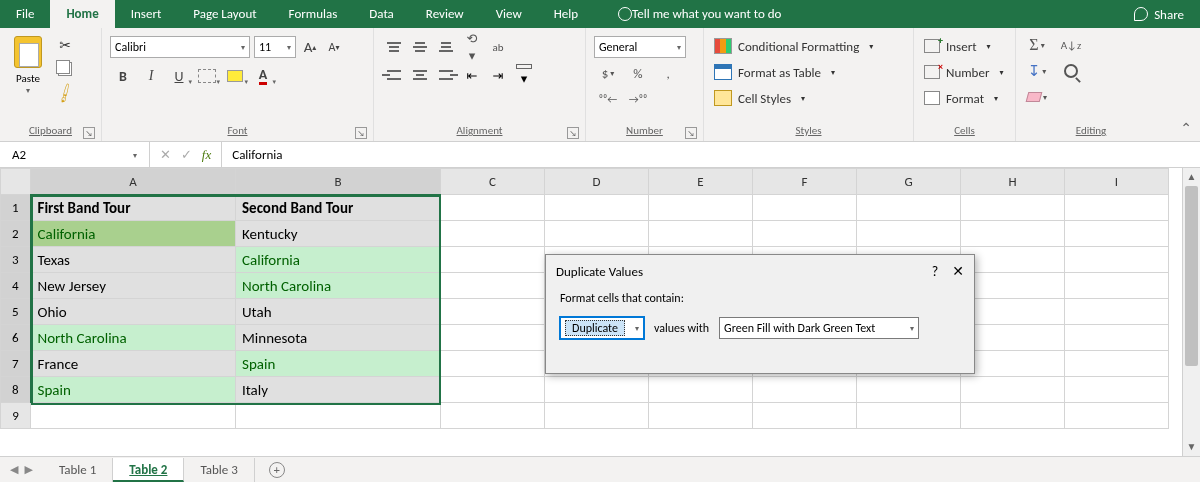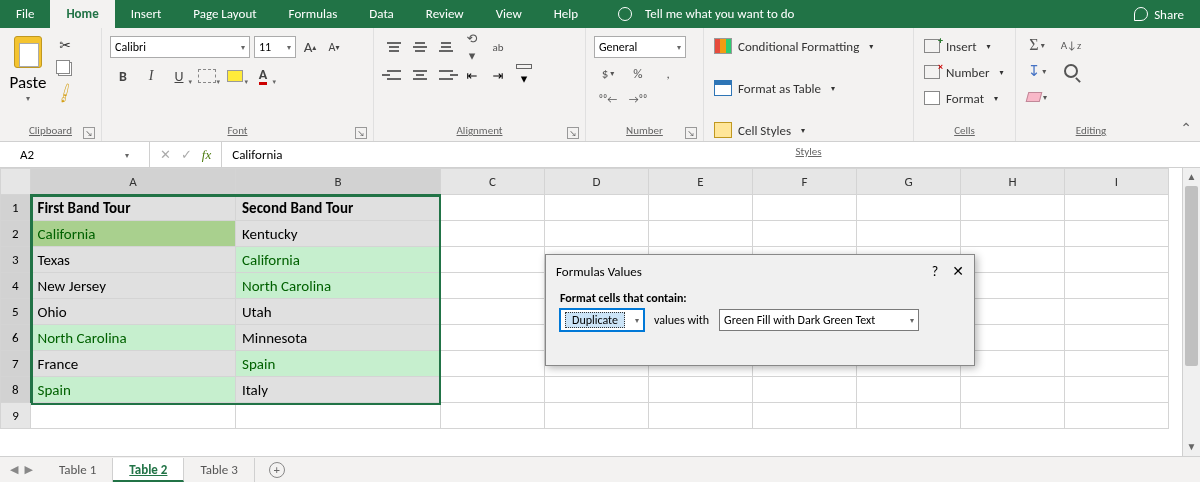--- a/index.html
+++ b/index.html
@@ -2,38 +2,38 @@
 <html><head>
 <meta charset="utf-8">
 <style>
 * { box-sizing: border-box; margin: 0; padding: 0; font-family: "Segoe UI", Calibri, Arial, sans-serif; }
 body { background: #fff; width: 1200px; height: 503px; overflow: hidden; position: relative; font-size: 13px; }
 
 
 .topbar { background: #217346; height: 28px; display: flex; align-items: center; color: #fff; }
 .topbar .tab { padding: 0 16px; height: 28px; line-height: 28px; cursor: pointer; font-size: 13px; }
 .topbar .tab.active { background: #f3f2f1; color: #217346; font-weight: 600; }
-.topbar .tell { display: flex; align-items: center; gap: 13px; margin-left: 8px; }
+.topbar .tell { display: flex; align-items: center; gap: 0; margin-left: 8px; }
 .topbar .bulb { width: 14px; height: 14px; border: 1.5px solid #fff; border-radius: 50%; position: relative; }
 .topbar .spacer { flex: 1; }
 .topbar .share { display: flex; align-items: center; gap: 6px; padding: 0 16px; }
 .topbar .share-icon { width: 14px; height: 14px; border: 1.5px solid #fff; border-radius: 50% 50% 50% 0; }
 
 
 .ribbon { background: #f3f2f1; height: 114px; border-bottom: 1px solid #d0d0d0; display: flex; position: relative; }
 .group { border-right: 1px solid #e0e0e0; padding: 4px 6px 2px 6px; display: flex; flex-direction: column; position: relative; }
 .group-body { flex: 1; display: flex; align-items: flex-start; gap: 4px; }
 .group-label { text-align: center; font-size: 11px; color: #666; height: 16px; line-height: 16px; position: relative; text-decoration: underline; }
 .group-label .dlg-launcher { position: absolute; right: 0; bottom: 0; width: 12px; height: 12px; border: 1px solid #999; font-size: 8px; line-height: 10px; color: #666; }
 
 
 .paste-big { display: flex; flex-direction: column; align-items: center; width: 44px; padding-top: 4px; }
 .paste-icon { width: 28px; height: 32px; background: #f4c430; border: 1px solid #c09820; border-radius: 3px; position: relative; }
 .paste-icon::before { content: ""; position: absolute; top: 6px; left: 4px; width: 18px; height: 22px; background: #fff; border: 1px solid #aaa; }
-.paste-big .lbl { font-size: 17px; margin-top: 4px; }
+.paste-big .lbl { font-size: 11px; margin-top: 4px; }
 .paste-big .drop { font-size: 8px; color: #666; }
 .clip-small { display: flex; flex-direction: column; gap: 6px; padding: 4px 2px; }
 .small-icon { width: 18px; height: 18px; display: flex; align-items: center; justify-content: center; font-size: 14px; color: #555; }
 .scissors { color: #333; }
 .copy-icon { width: 14px; height: 14px; border: 1px solid #888; position: relative; background: #fff; }
 .copy-icon::before { content: ""; position: absolute; top: -3px; left: -3px; width: 12px; height: 12px; border: 1px solid #888; background: #fff; }
 .brush { transform: rotate(-30deg); color: #d4a017; }
 
 
 .font-rows { display: flex; flex-direction: column; gap: 6px; padding: 4px 2px; }
@@ -63,21 +63,21 @@
 .merge-icon { width: 16px; height: 12px; border: 1px solid #666; position: relative; }
 
 
 .num-rows { display: flex; flex-direction: column; gap: 4px; padding: 4px 2px; }
 .num-format { width: 92px; height: 22px; border: 1px solid #ababab; background: #fff; font-size: 12px; padding: 0 4px; display: flex; align-items: center; justify-content: space-between; }
 .num-row { display: flex; gap: 2px; }
 .num-btn { width: 28px; height: 22px; display: flex; align-items: center; justify-content: center; font-size: 13px; color: #555; }
 .decimal-btn { font-size: 11px; }
 
 
-.styles-col { display: flex; flex-direction: column; gap: 18px; padding: 2px 4px; }
+.styles-col { display: flex; flex-direction: column; gap: 2px; padding: 2px 4px; }
 .style-item { display: flex; align-items: center; gap: 6px; height: 24px; font-size: 13px; color: #333; }
 .style-icon { width: 18px; height: 16px; }
 .cf-icon { background: linear-gradient(to right, #e74c3c 33%, #f39c12 33% 66%, #2ecc71 66%); border: 1px solid #999; }
 .table-icon { background: #fff; border: 1px solid #2e75b6; position: relative; }
 .table-icon::before { content: ""; position: absolute; top: 0; left: 0; right: 0; height: 4px; background: #2e75b6; }
 .cell-icon { background: #ffe699; border: 1px solid #c09820; }
 
 
 .cells-col { display: flex; flex-direction: column; gap: 2px; padding: 2px 4px; }
 .cell-item { display: flex; align-items: center; gap: 6px; height: 24px; font-size: 13px; color: #333; }
@@ -94,21 +94,21 @@
 .sigma { font-family: "Times New Roman", serif; font-size: 16px; }
 .sort-icon { position: relative; font-size: 11px; }
 .find-icon { width: 14px; height: 14px; border: 2px solid #555; border-radius: 50%; position: relative; }
 .find-icon::after { content: ""; position: absolute; bottom: -5px; right: -5px; width: 6px; height: 2px; background: #555; transform: rotate(45deg); }
 .eraser { width: 14px; height: 10px; background: #f8b8c8; border: 1px solid #c08898; transform: skewX(-15deg); }
 
 .collapse-ribbon { position: absolute; right: 8px; bottom: 4px; font-size: 14px; color: #666; }
 
 
 .formula-row { height: 26px; border-bottom: 1px solid #d0d0d0; display: flex; align-items: stretch; background: #fff; }
-.name-box { width: 150px; border-right: 1px solid #d0d0d0; display: flex; align-items: center; padding: 0 20px; font-size: 13px; justify-content: space-between; }
+.name-box { width: 150px; border-right: 1px solid #d0d0d0; display: flex; align-items: center; padding: 0 12px; font-size: 13px; justify-content: space-between; }
 .fx-btns { display: flex; align-items: center; gap: 10px; padding: 0 10px; color: #aaa; border-right: 1px solid #d0d0d0; }
 .fx-label { font-style: italic; font-family: Georgia, serif; color: #4d7c0f; }
 .formula-input { flex: 1; padding: 0 10px; display: flex; align-items: center; font-size: 13px; }
 
 
 .sheet-area { position: relative; height: 288px; display: flex; }
 .sheet-scroll { flex: 1; overflow: hidden; position: relative; }
 .grid { border-collapse: collapse; table-layout: fixed; }
 .grid th, .grid td { border: 1px solid #d4d4d4; font-size: 15px; text-align: left; padding: 0 6px; height: 26px; }
 .grid th { background: #e6e6e6; font-weight: normal; text-align: center; color: #333; font-size: 13px; }
@@ -129,21 +129,21 @@
 .vscroll { width: 18px; background: #f0f0f0; border-left: 1px solid #d0d0d0; position: relative; }
 .vscroll .arrow { height: 18px; text-align: center; font-size: 10px; color: #666; line-height: 18px; }
 .vscroll .thumb { position: absolute; top: 18px; left: 2px; right: 2px; height: 180px; background: #c0c0c0; border-radius: 2px; }
 
 
 .dialog { position: absolute; left: 545px; top: 254px; width: 430px; background: #f0f0f0; border: 1px solid #888; box-shadow: 2px 2px 8px rgba(0,0,0,0.3); font-size: 12px; }
 .dialog .titlebar { height: 32px; display: flex; align-items: center; padding: 0 10px; justify-content: space-between; }
 .dialog .title { font-size: 13px; }
 .dialog .winbtns { display: flex; gap: 14px; font-size: 14px; }
 .dialog .body { padding: 4px 14px 14px 14px; }
-.dialog .label { font-weight: bold; margin-bottom: 4px; font-size: 12px; }
+.dialog .label { font-weight: normal; margin-bottom: 12px; font-size: 12px; }
 .dialog .controls { display: flex; align-items: center; gap: 10px; margin-bottom: 20px; }
 .dialog select, .dialog .fake-select { height: 22px; border: 1px solid #7a7a7a; background: #fff; font-size: 12px; padding: 0 4px; display: inline-flex; align-items: center; justify-content: space-between; }
 .dialog .sel1 { width: 84px; border: 1px solid #0078d7; box-shadow: 0 0 0 1px #0078d7; }
 .dialog .sel1 .val { background: #cce4f7; border: 1px dotted #333; padding: 0 6px; }
 .dialog .sel2 { width: 200px; }
 .dialog .btns { display: flex; justify-content: flex-end; gap: 10px; }
 .dialog .btn { width: 74px; height: 24px; border: 1px solid #888; background: #e1e1e1; font-size: 12px; display: flex; align-items: center; justify-content: center; }
 .dialog .btn.primary { border: 1px solid #0078d7; background: #e5f1fb; }
 
 
@@ -538,21 +538,21 @@
   </div>
   <div class="vscroll">
     <div class="arrow">▲</div>
     <div class="thumb"></div>
     <div class="arrow" style="position:absolute;bottom:0;width:100%">▼</div>
   </div>
 </div>
 
 <div class="dialog">
   <div class="titlebar">
-    <span class="title">Formulas Values</span>
+    <span class="title">Duplicate Values</span>
     <div class="winbtns">
       <span>?</span>
       <span>✕</span>
     </div>
   </div>
   <div class="body">
     <div class="label">Format cells that contain:</div>
     <div class="controls">
       <div class="fake-select sel1">
           <span class="val">Duplicate</span>

